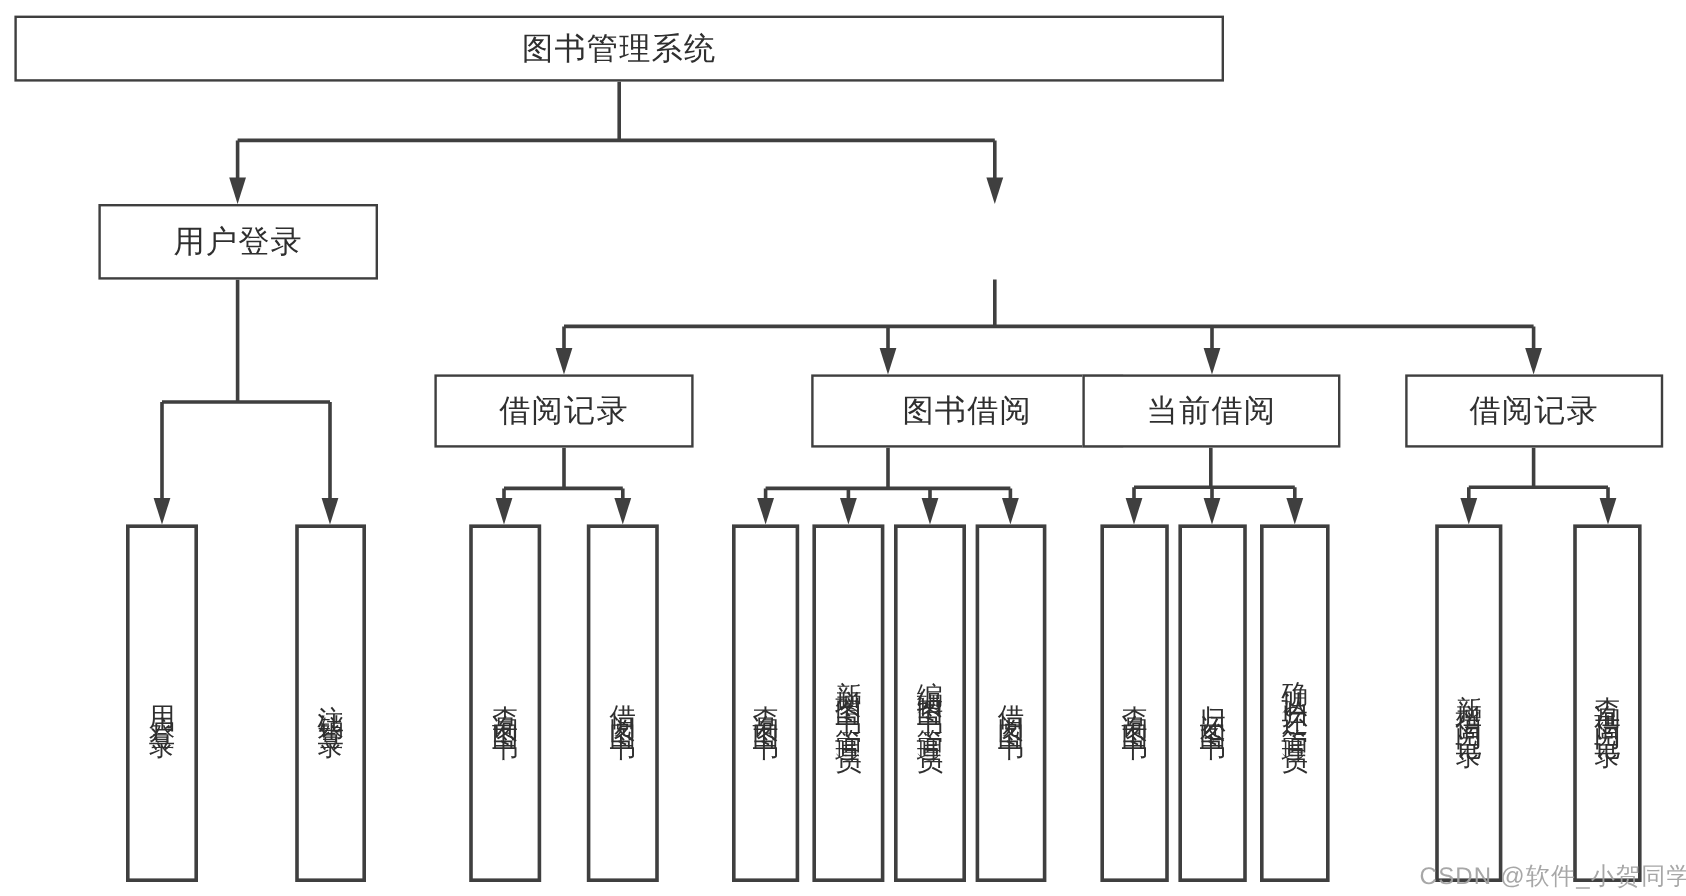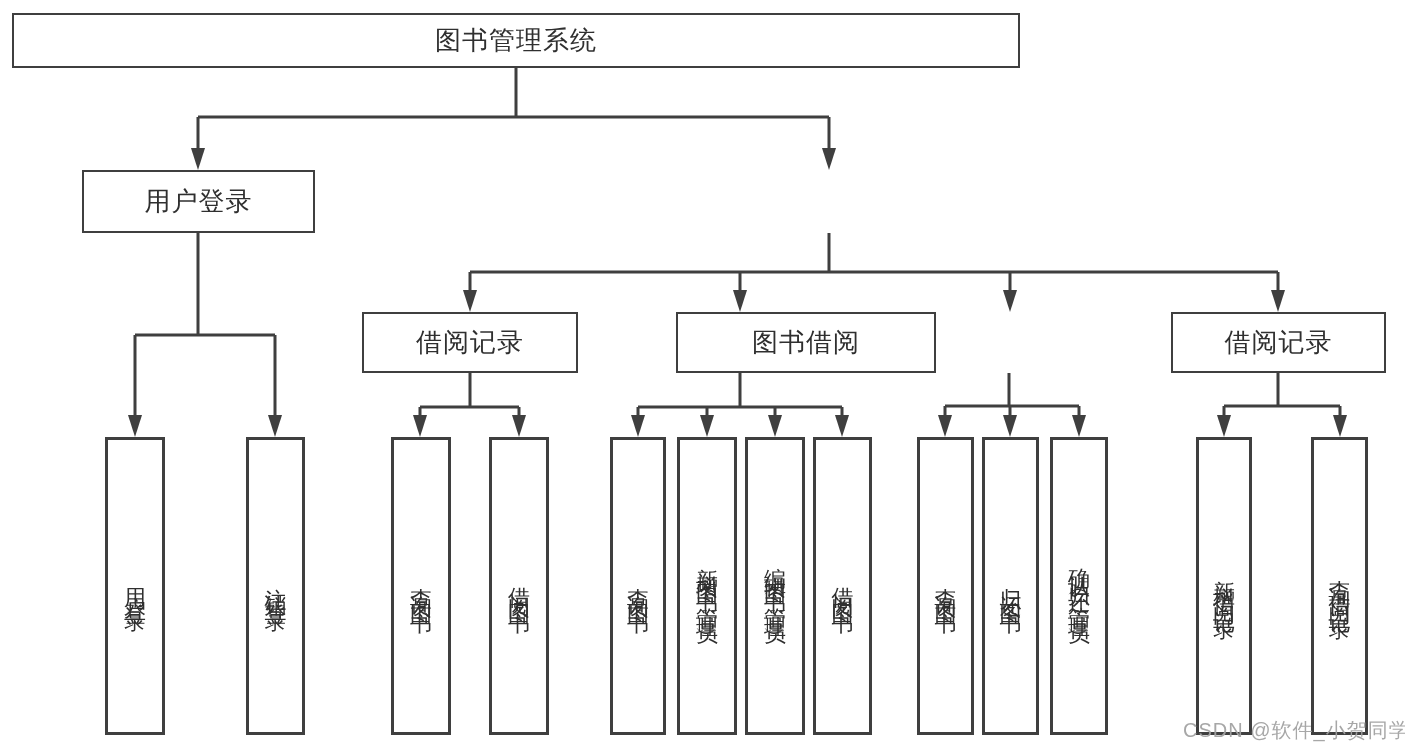--- a/index.html
+++ b/index.html
@@ -89,20 +89,21 @@
       <path d="M1333 415 L1347 415 L1340 437 Z"></path>
     </g>
   </svg>
 
   <div class="hnode" style="left:12px;top:13px;width:1008px;height:55px;">图书管理系统</div>
 
   <div class="hnode" style="left:82px;top:170px;width:233px;height:63px;">用户登录</div>
 
   <div class="hnode" style="left:362px;top:312px;width:216px;height:61px;">借阅记录</div>
   <div class="hnode" style="left:632px;top:312px;width:260px;height:61px;margin-left:44px;">图书借阅</div>
+  <div class="hnode" style="left:902px;top:312px;width:215px;height:61px;">当前借阅</div>
   <div class="hnode" style="left:1171px;top:312px;width:215px;height:61px;">借阅记录</div>
 
   <div class="vnode" style="left:105px;top:437px;width:60px;height:298px;">用户登录</div>
   <div class="vnode" style="left:246px;top:437px;width:59px;height:298px;">注销登录</div>
 
   <div class="vnode" style="left:391px;top:437px;width:60px;height:298px;">查询图书</div>
   <div class="vnode" style="left:489px;top:437px;width:60px;height:298px;">借阅图书</div>
 
   <div class="vnode" style="left:610px;top:437px;width:56px;height:298px;">查询图书</div>
   <div class="vnode" style="left:677px;top:437px;width:60px;height:298px;">新增图书（管理员）</div>

